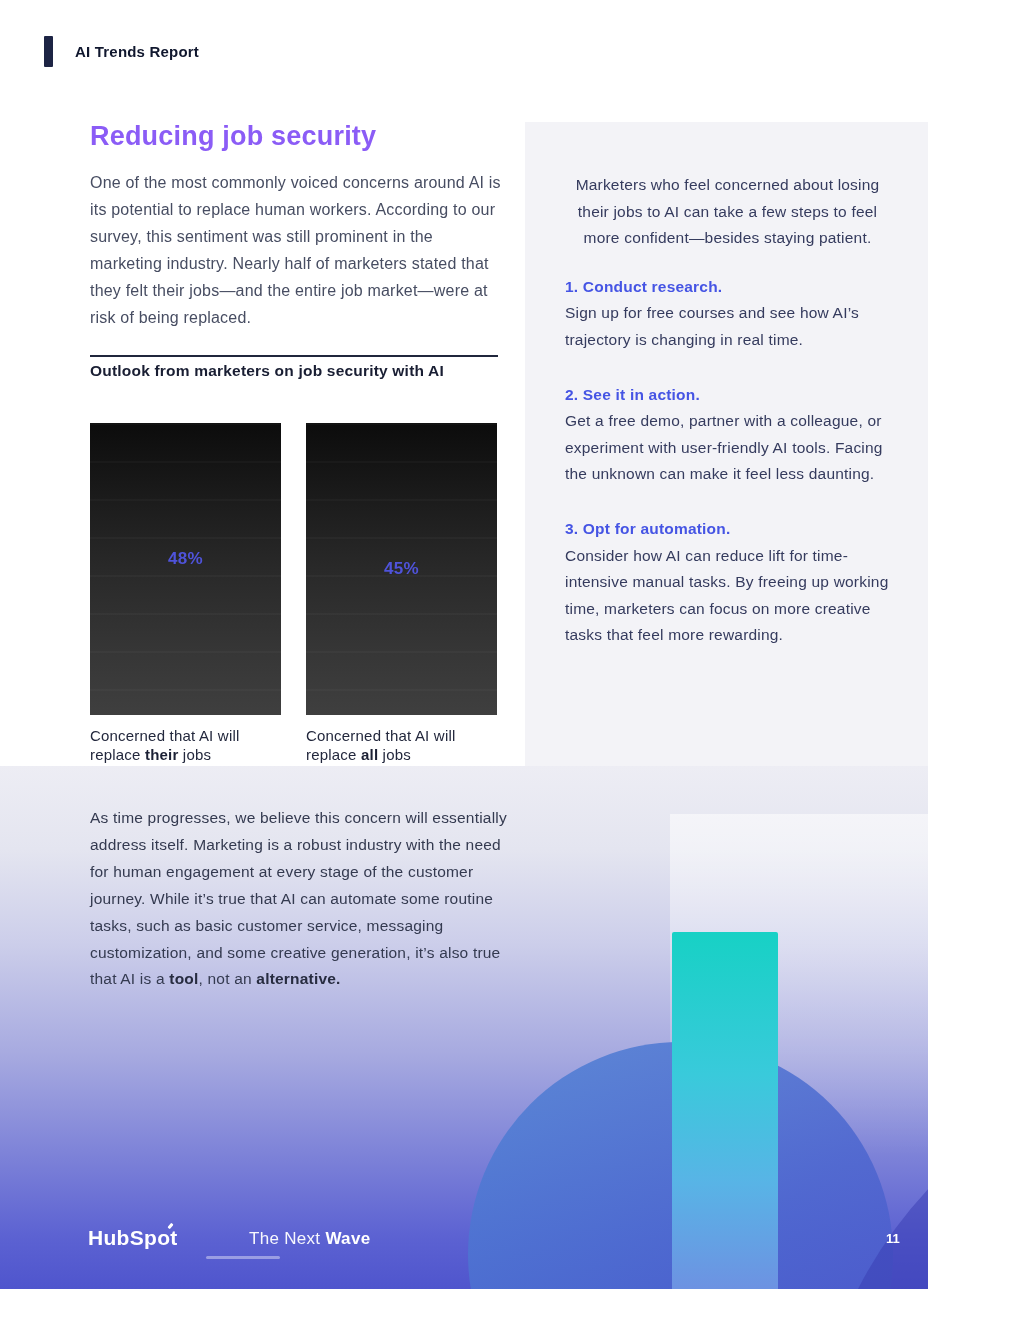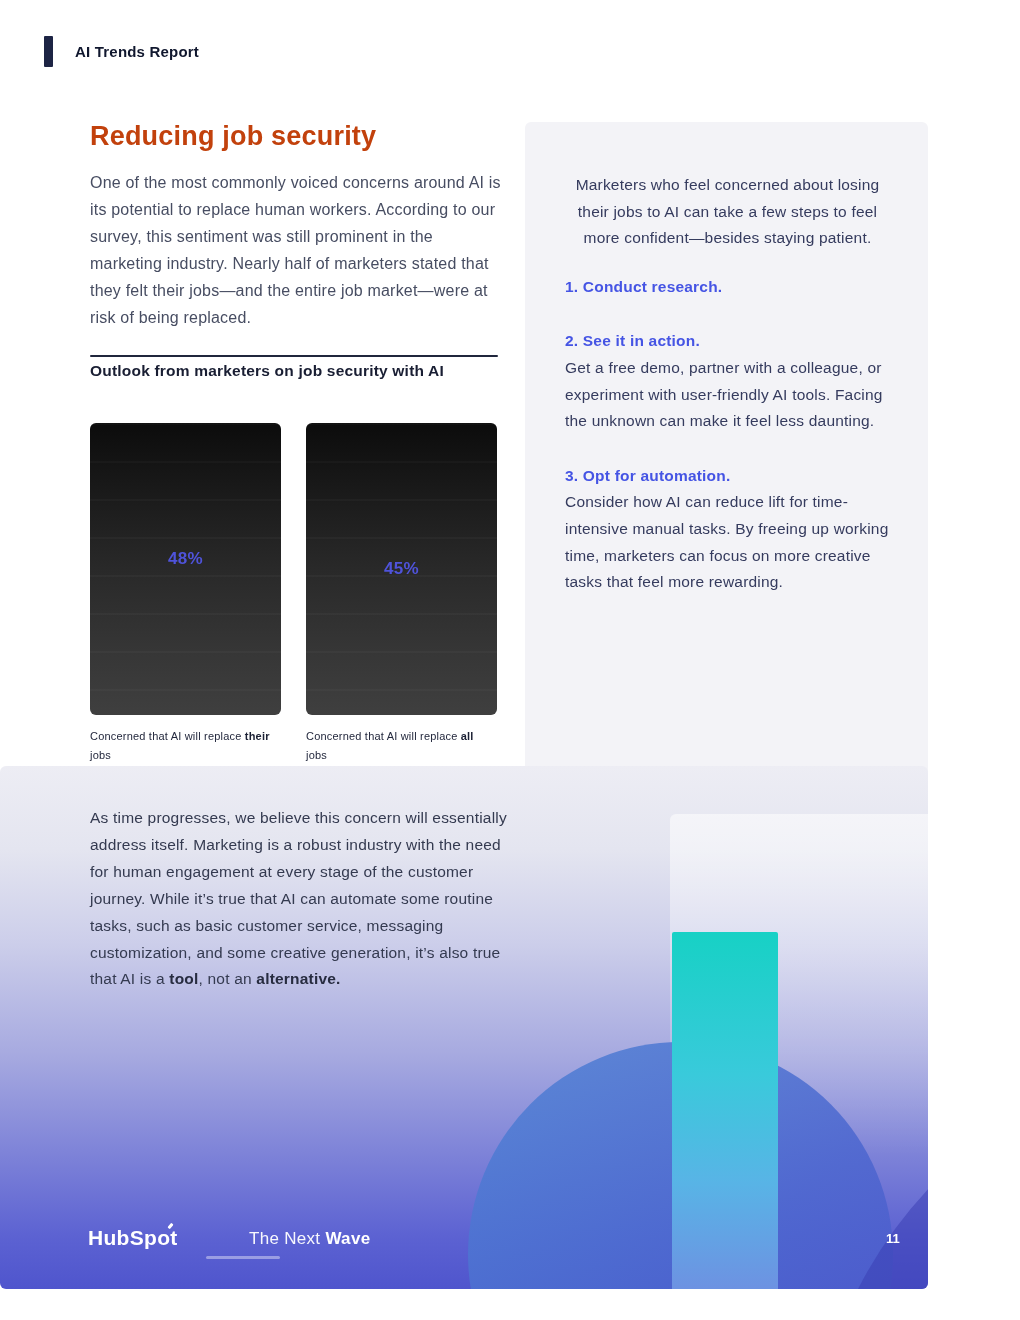--- a/index.html
+++ b/index.html
@@ -1,53 +1,53 @@
 <!DOCTYPE html>
 <html><head>
 <meta charset="utf-8">
 <style>
-  * { margin: 0; padding: 0; box-sizing: border-box; border-radius: 6px; }
+  * { margin: 0; padding: 0; box-sizing: border-box; }
   html, body { background: #ffffff; }
   body { font-family: "Liberation Sans", sans-serif; }
   .page {
     position: relative;
     width: 1020px;
     height: 1320px;
     background: #ffffff;
     overflow: hidden;
   }
 
   
   .report-header { position: absolute; left: 44px; top: 36px; display: flex; align-items: center; }
   .header-bar { width: 9px; height: 31px; background: #1d2444; border-radius: 1px; }
   .header-title { margin-left: 22px; font-size: 15px; font-weight: bold; color: #10172e; letter-spacing: 0.2px; }
 
   
   .left-col { position: absolute; left: 90px; top: 120px; width: 412px; }
-  .page-title { font-size: 27px; font-weight: bold; color: #c2410c; letter-spacing: 0.2px; line-height: 32px; }
+  .page-title { font-size: 27px; font-weight: bold; color: #8b5cf6; letter-spacing: 0.2px; line-height: 32px; }
   .intro { margin-top: 18px; font-size: 16px; line-height: 26.9px; color: #474d62; letter-spacing: 0.2px; }
   .divider { margin-top: 24px; border: none; border-top: 2px solid #20263c; width: 408px; }
   .chart-heading { margin-top: 5px; font-size: 15.5px; font-weight: bold; color: #191e33; letter-spacing: 0.2px; }
 
   
   .chart-row { margin-top: 43px; display: flex; gap: 25px; }
   .bar-group { width: 191px; }
   .bar {
     position: relative; width: 191px; height: 292px;
     background-image:
       repeating-linear-gradient(180deg, rgba(255,255,255,0.028) 0 2px, rgba(255,255,255,0) 2px 38px),
       linear-gradient(180deg, #0c0c0c 0%, #191919 22%, #282828 48%, #363636 78%, #3f3f3f 100%);
   }
   .bar-value {
     position: absolute; left: 0; right: 0; text-align: center;
     font-size: 17px; font-weight: bold; color: #4f53da; letter-spacing: 0.4px;
   }
   .bar-value.v1 { top: 126px; }
   .bar-value.v2 { top: 136px; }
-  .bar-caption { margin-top: 12px; font-size: 11px; line-height: 18.5px; color: #23283d; letter-spacing: 0.2px; }
+  .bar-caption { margin-top: 12px; font-size: 15px; line-height: 18.5px; color: #23283d; letter-spacing: 0.2px; }
   .bar-caption b { color: #1b2034; }
 
   
   .aside-card {
     position: absolute; left: 525px; top: 122px; width: 403px; height: 670px;
     background: #f3f3f7; padding: 50px 38px 0 40px;
   }
   .aside-card p { font-size: 15.5px; line-height: 26.6px; color: #353b5e; letter-spacing: 0.2px; }
   .aside-intro { margin-bottom: 22px; text-align: center; }
   .step { margin-bottom: 28px; }
@@ -144,20 +144,21 @@
         <div class="bar-caption"><span>Concerned that AI will replace </span><b>all</b><span> jobs</span></div>
       </div>
     </div>
   </div>
 
   <aside class="aside-card">
     <p class="aside-intro">Marketers who feel concerned about losing their jobs to AI can take a few steps to feel more confident—besides staying patient.</p>
 
     <div class="step">
       <div class="step-heading">1. Conduct research.</div>
+      <p>Sign up for free courses and see how AI’s trajectory is changing in real time.</p>
     </div>
 
     <div class="step">
       <div class="step-heading">2. See it in action.</div>
       <p>Get a free demo, partner with a colleague, or experiment with user-friendly AI tools. Facing the unknown can make it feel less daunting.</p>
     </div>
 
     <div class="step">
       <div class="step-heading">3. Opt for automation.</div>
       <p>Consider how AI can reduce lift for time-intensive manual tasks. By freeing up working time, marketers can focus on more creative tasks that feel more rewarding.</p>

